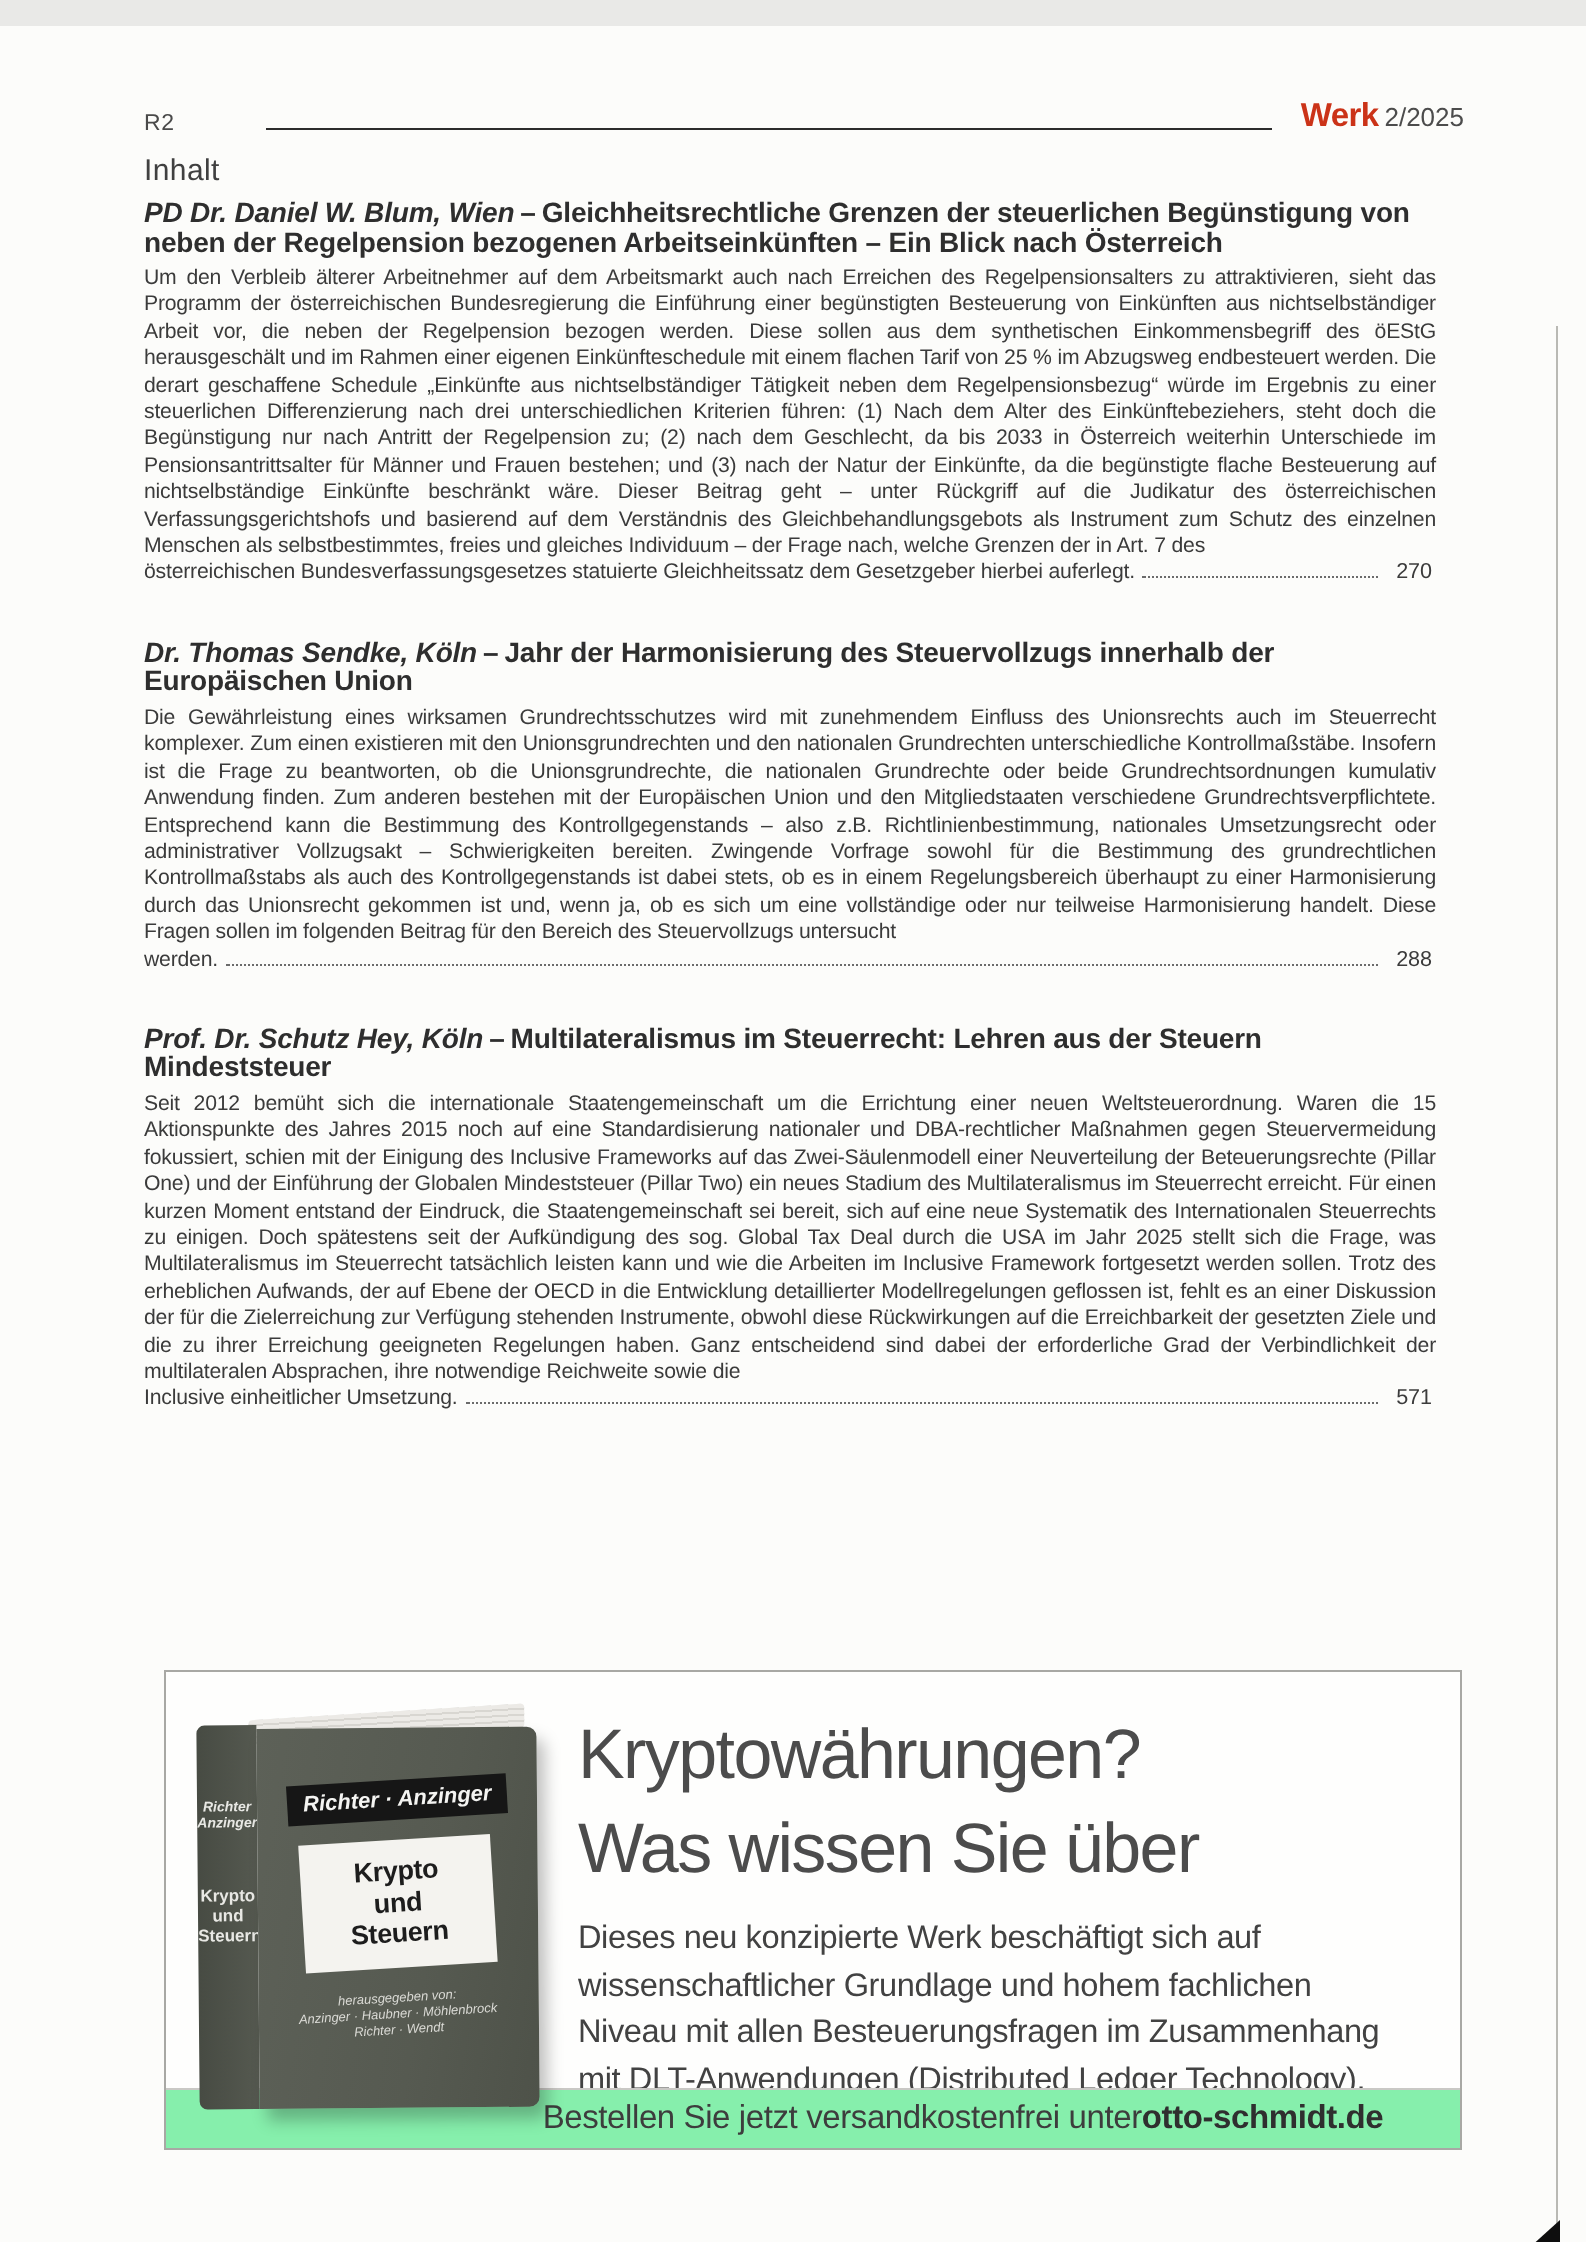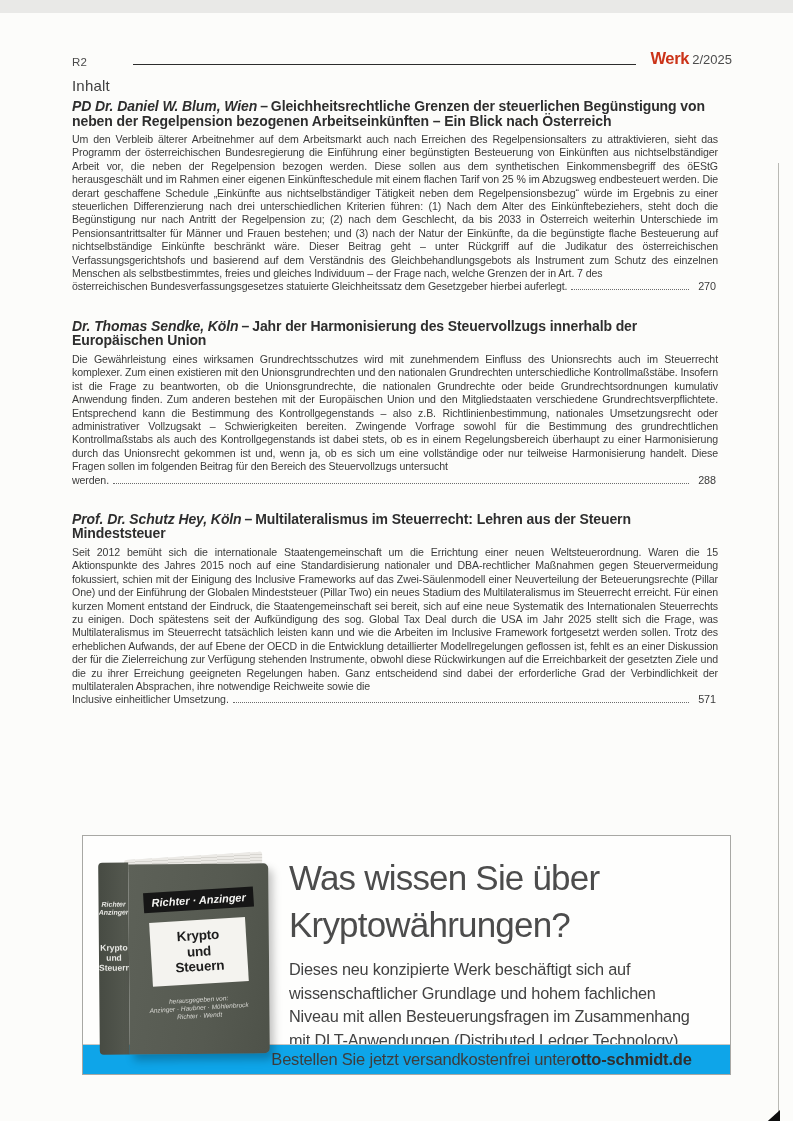--- a/index.html
+++ b/index.html
@@ -56,21 +56,21 @@
     position: absolute; left: 206px; top: 18px;
     font-size: 35px; line-height: 47px; color: #4c4c4c;
     letter-spacing: -0.8px;
   }
   .ad-body {
     position: absolute; left: 206px; top: 122px; width: 420px;
     font-size: 16.3px; line-height: 23.5px; color: #424242; letter-spacing: -0.2px;
   }
   .ad-bar {
     position: absolute; left: 0; right: 0; bottom: 0; height: 30px;
-    background: #0ea5e9; border-top: 1px solid #c9c8c5;
+    background: #86efac; border-top: 1px solid #c9c8c5;
     display: flex; align-items: center; justify-content: center;
     padding-left: 150px;
     font-size: 16.5px; color: #3d3d3d; letter-spacing: -0.2px;
   }
   .ad-bar b { color: #2f2f2f; }
 
   
   .book { position: absolute; left: 16px; top: 18px; width: 182px; height: 206px; z-index: 2; transform: rotate(-0.5deg); }
   .book-pages-top {
     position: absolute; left: 26px; top: 2px; width: 138px; height: 12px;
@@ -184,22 +184,22 @@
         </div>
         <div class="front-editors">
           <div>herausgegeben von:</div>
           <div>Anzinger · Haubner · Möhlenbrock</div>
           <div>Richter · Wendt</div>
         </div>
       </div>
     </div>
 
     <div class="ad-headline">
+      <div>Kryptowährungen?</div>
       <div>Was wissen Sie über</div>
-      <div>Kryptowährungen?</div>
     </div>
 
     <div class="ad-body">Dieses neu konzipierte Werk beschäftigt sich auf wissenschaftlicher Grundlage und hohem fachlichen Niveau mit allen Besteuerungsfragen im Zusammenhang mit DLT-Anwendungen (Distributed Ledger Technology), insbesondere Krypto-Token.</div>
 
     <div class="ad-bar">
         <span>Bestellen Sie jetzt versandkostenfrei unter </span>
         <b>otto-schmidt.de</b>
       </div>
   </div>
 

